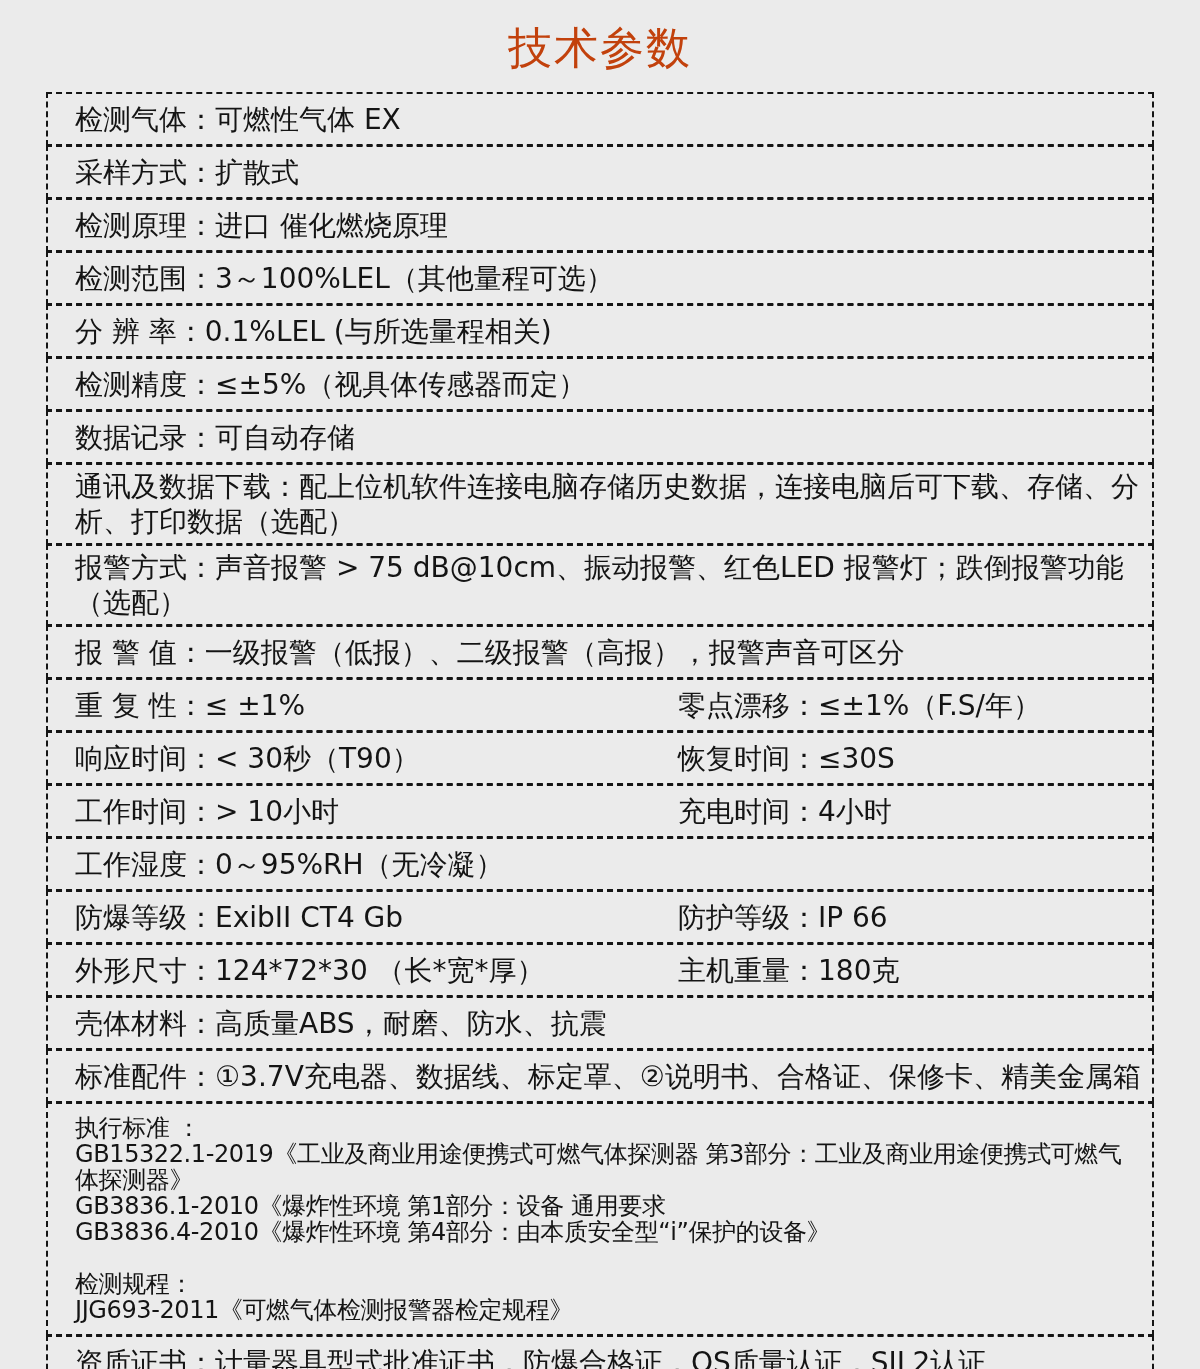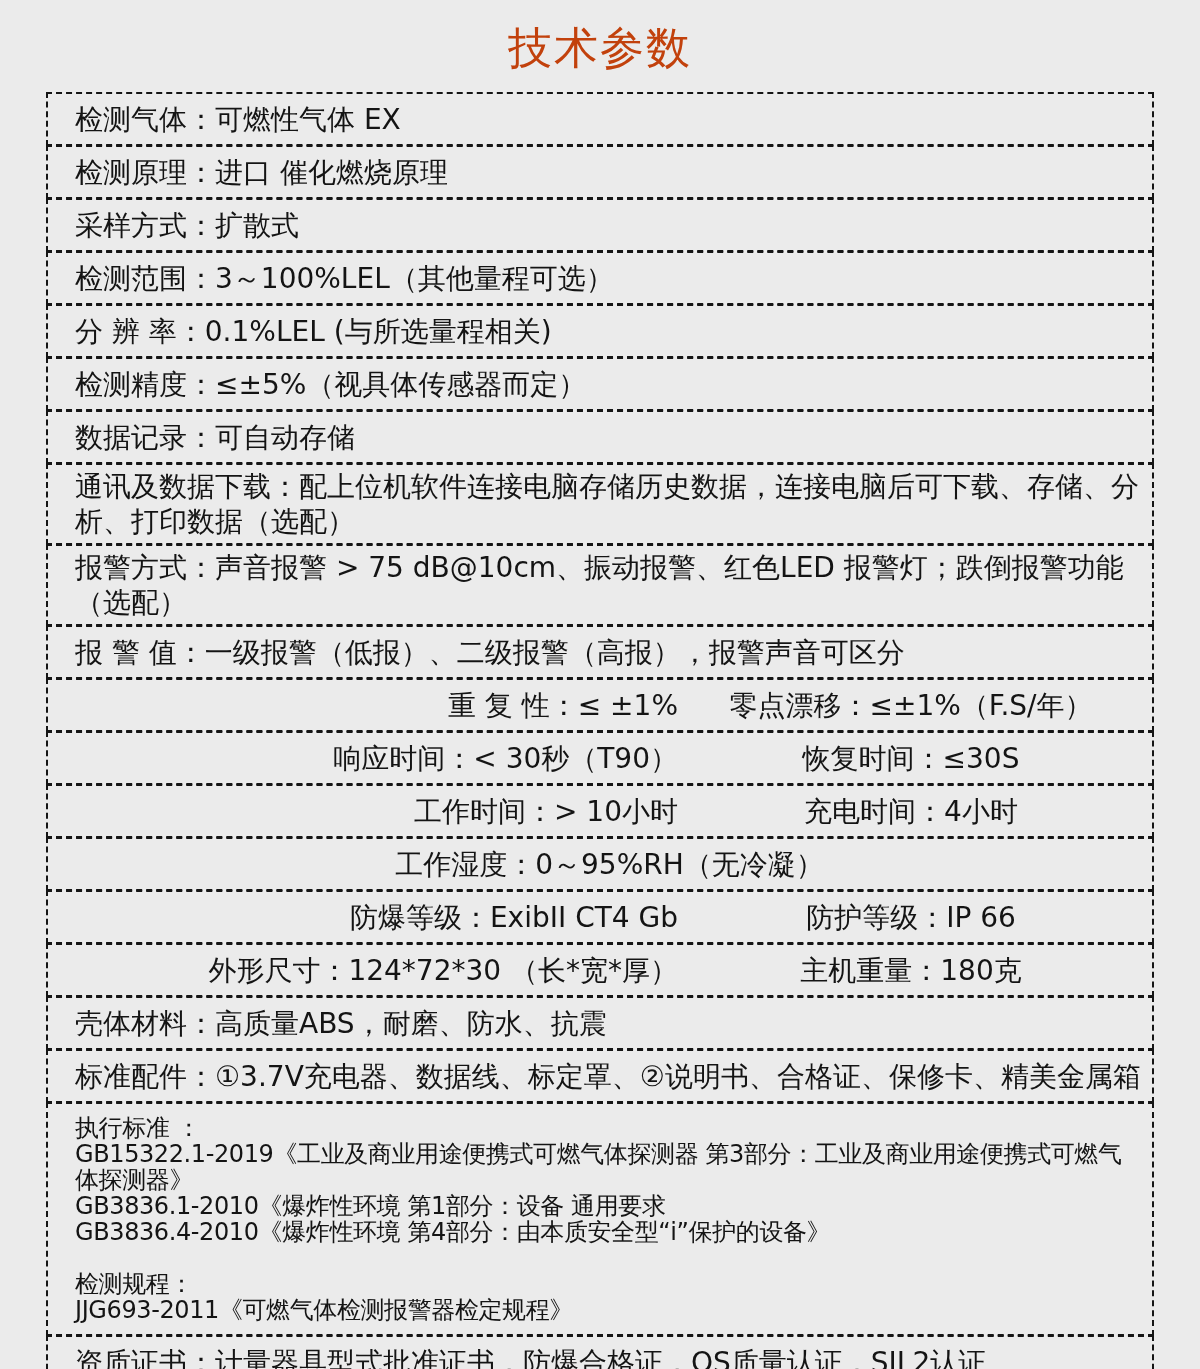--- a/index.html
+++ b/index.html
@@ -35,45 +35,43 @@
     padding: 4px 8px 4px 27px;
     font-size: 28px;
     line-height: 1.25;
     background: transparent;
   }
   .row + .row {
     margin-top: -1px;
   }
   .cell-left {
     flex: 0 0 603px;
-    text-align: right;
   }
   .cell-right {
     flex: 1 1 auto;
-    text-align: center;
   }
   .row-block {
     display: block;
     min-height: 208px;
     padding: 11px 8px 11px 27px;
     font-size: 24px;
     letter-spacing: -0.4px;
     line-height: 26px;
     white-space: pre-line;
   }
 </style>
 </head>
 <body>
 
 <h1 class="page-title">技术参数</h1>
 
 <div class="spec-table">
   <div class="row">检测气体：可燃性气体 EX</div>
+  <div class="row">采样方式：扩散式</div>
   <div class="row">检测原理：进口 催化燃烧原理</div>
-  <div class="row">采样方式：扩散式</div>
   <div class="row">检测范围：3～100%LEL（其他量程可选）</div>
   <div class="row">分 辨 率：0.1%LEL (与所选量程相关)</div>
   <div class="row">检测精度：≤±5%（视具体传感器而定）</div>
   <div class="row">数据记录：可自动存储</div>
   <div class="row">通讯及数据下载：配上位机软件连接电脑存储历史数据，连接电脑后可下载、存储、分析、打印数据（选配）</div>
   <div class="row">报警方式：声音报警 &gt; 75 dB@10cm、振动报警、红色LED 报警灯；跌倒报警功能（选配）</div>
   <div class="row">报 警 值：一级报警（低报）、二级报警（高报），报警声音可区分</div>
 
   <div class="row">
     <div class="cell-left">重 复 性：≤ ±1%</div>

